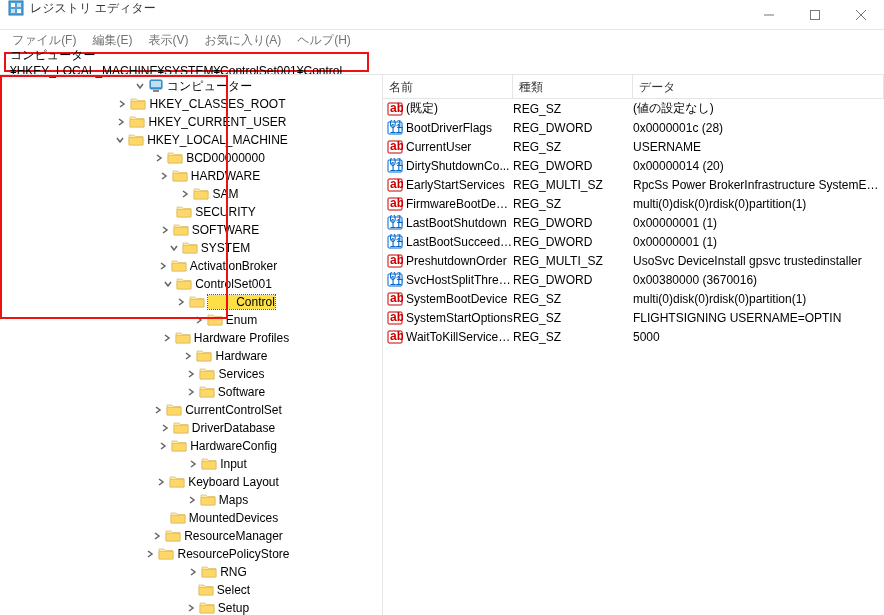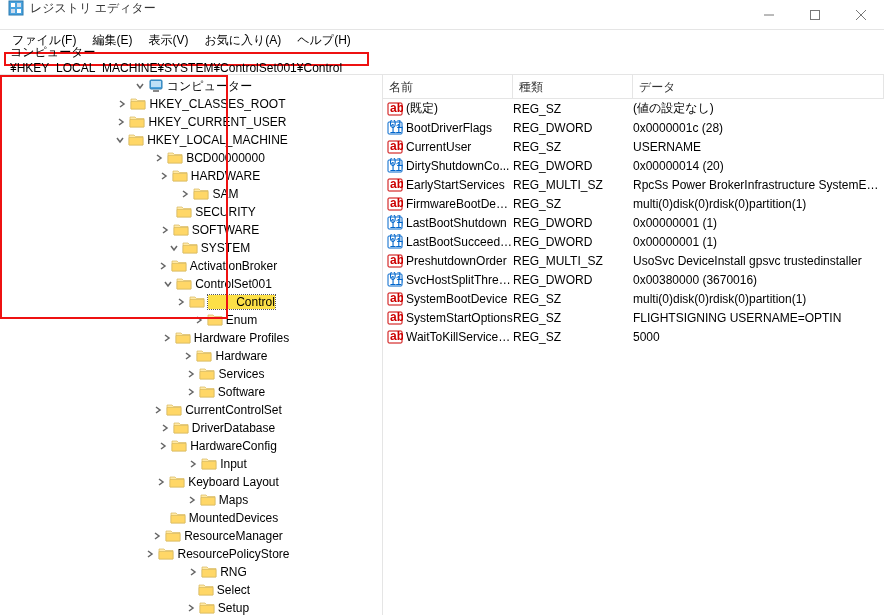--- a/index.html
+++ b/index.html
@@ -9,25 +9,25 @@
 .titlebar { height: 30px; display: flex; align-items: flex-start; padding-left: 8px; border-bottom: 1px solid #e5e5e5; }
 .titlebar-icon { width: 16px; height: 16px; margin-right: 6px; }
 .titlebar-icon svg { width: 16px; height: 16px; }
 .titlebar-title { flex: 1; font-size: 12px; color: #333; }
 .win-controls { display: flex; height: 100%; }
 .win-btn { width: 46px; height: 30px; display: flex; align-items: center; justify-content: center; cursor: pointer; }
 .win-btn svg { width: 10px; height: 10px; stroke: #777; stroke-width: 1; fill: none; }
 
 
 .menubar { height: 20px; display: flex; align-items: center; padding: 0 4px; }
-.menu-item { padding: 2px 8px; cursor: pointer; color: #000000; }
+.menu-item { padding: 2px 8px; cursor: pointer; color: #737373; }
 
 
 .addressbar-wrap { height: 24px; padding: 2px 4px; }
-.addressbar { height: 14px; width: 365px; border: 2px solid #e11; background: #fff; font-size: 12px; padding: 0 4px; display: flex; align-items: center; color: #000; }
+.addressbar { height: 20px; width: 365px; border: 2px solid #e11; background: #fff; font-size: 12px; padding: 0 4px; display: flex; align-items: center; color: #000; }
 
 
 .main { flex: 1; display: flex; overflow: hidden; border-top: 1px solid #e5e5e5; }
 
 
 .tree-panel { width: 383px; overflow-y: auto; overflow-x: hidden; position: relative; border-right: 1px solid #e5e5e5; }
 .tree-highlight { position: absolute; left: 0; top: 0; width: 228px; height: 244px; border: 2px solid #e11; pointer-events: none; z-index: 5; }
 .tree { padding: 2px 0 2px 2px; }
 .tree-node { white-space: nowrap; }
 .tree-row { display: flex; align-items: center; height: 18px; cursor: pointer; justify-content: center; }

